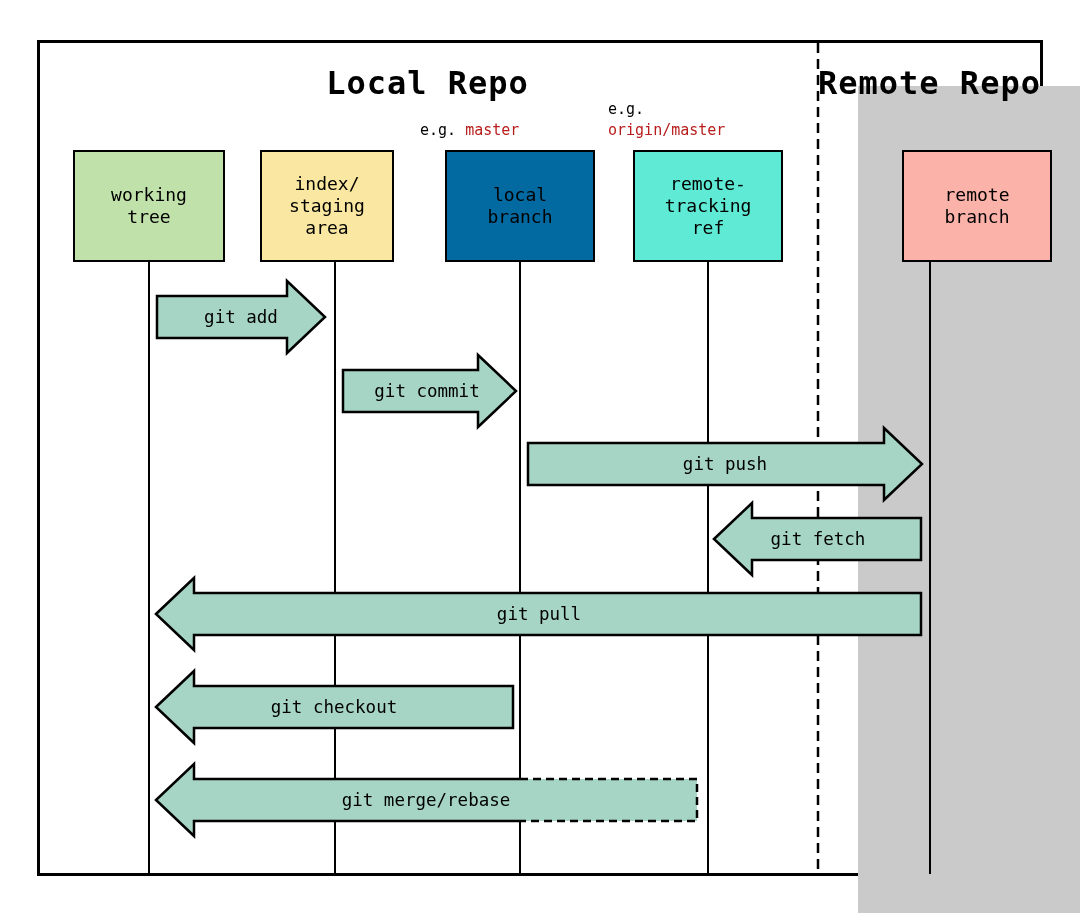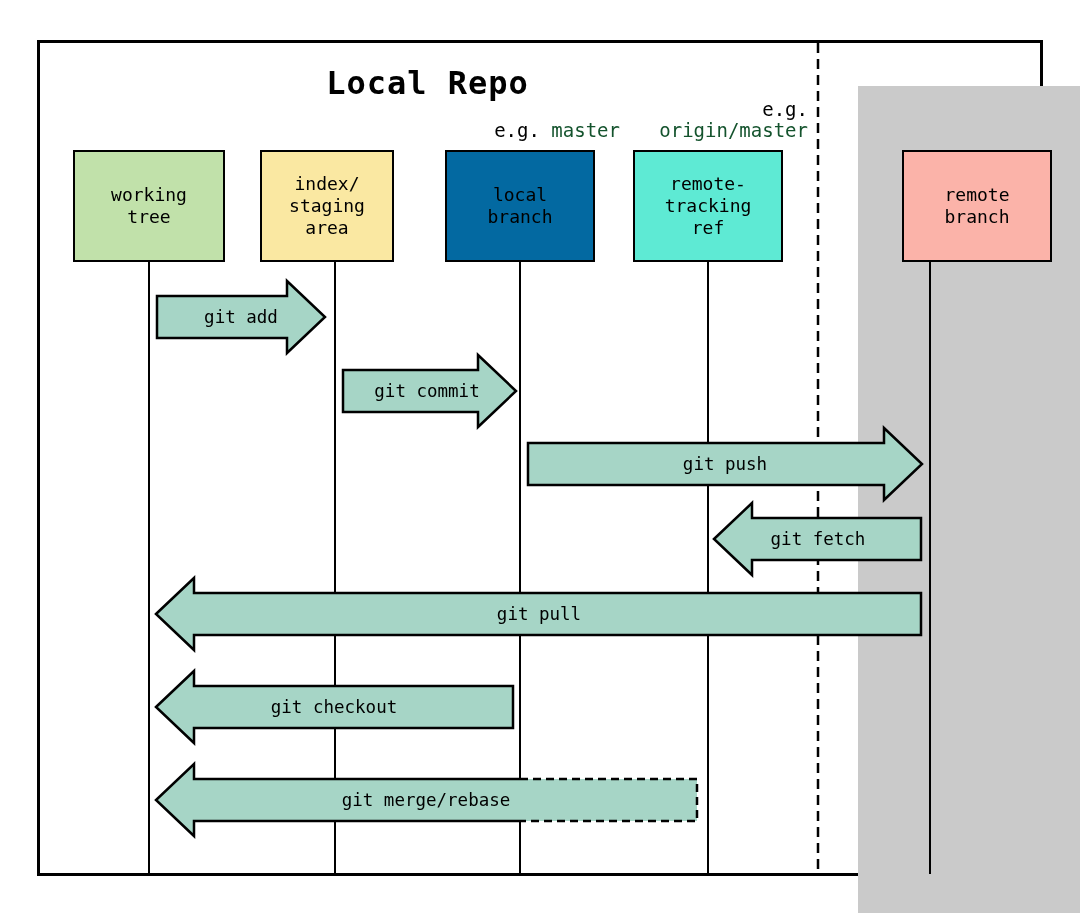--- a/index.html
+++ b/index.html
@@ -41,29 +41,29 @@
     color: #000000;
     text-align: center;
     line-height: 34px;
     letter-spacing: 1px;
     white-space: nowrap;
   }
   .title-local { left: 37px; width: 781px; }
   .title-remote { left: 818px; width: 222px; }
   .example-label {
     position: absolute;
-    font-size: 19px;
+    font-size: 15px;
     line-height: 21px;
     color: #000000;
-    text-align: right;
+    text-align: left;
     white-space: nowrap;
   }
   .example-local { left: 420px; width: 200px; top: 120px; }
   .example-remote { left: 608px; width: 200px; top: 99px; }
-  .purple-text { color: #14532d; }
+  .purple-text { color: #b91c1c; }
   .node-box {
     position: absolute;
     top: 150px;
     height: 112px;
     border: 2.5px solid #000000;
     box-sizing: border-box;
     display: flex;
     flex-direction: column;
     align-items: center;
     justify-content: center;
@@ -98,20 +98,21 @@
 </style>
 </head>
 <body>
 
 <div class="canvas">
   <div class="outer-border">
     <div class="remote-panel" style="background-color: rgb(202, 202, 202);"></div>
   </div>
 
   <div class="repo-title title-local">Local Repo</div>
+  <div class="repo-title title-remote">Remote Repo</div>
 
   <div class="example-label example-local"><span>e.g. </span><span class="purple-text">master</span></div>
 
   <div class="example-label example-remote">
     <div>e.g.</div>
     <div class="purple-text">origin/master</div>
   </div>
 
   <div class="node-box box-working" style="background-color: rgb(193, 225, 170);">
     <div>working</div>

